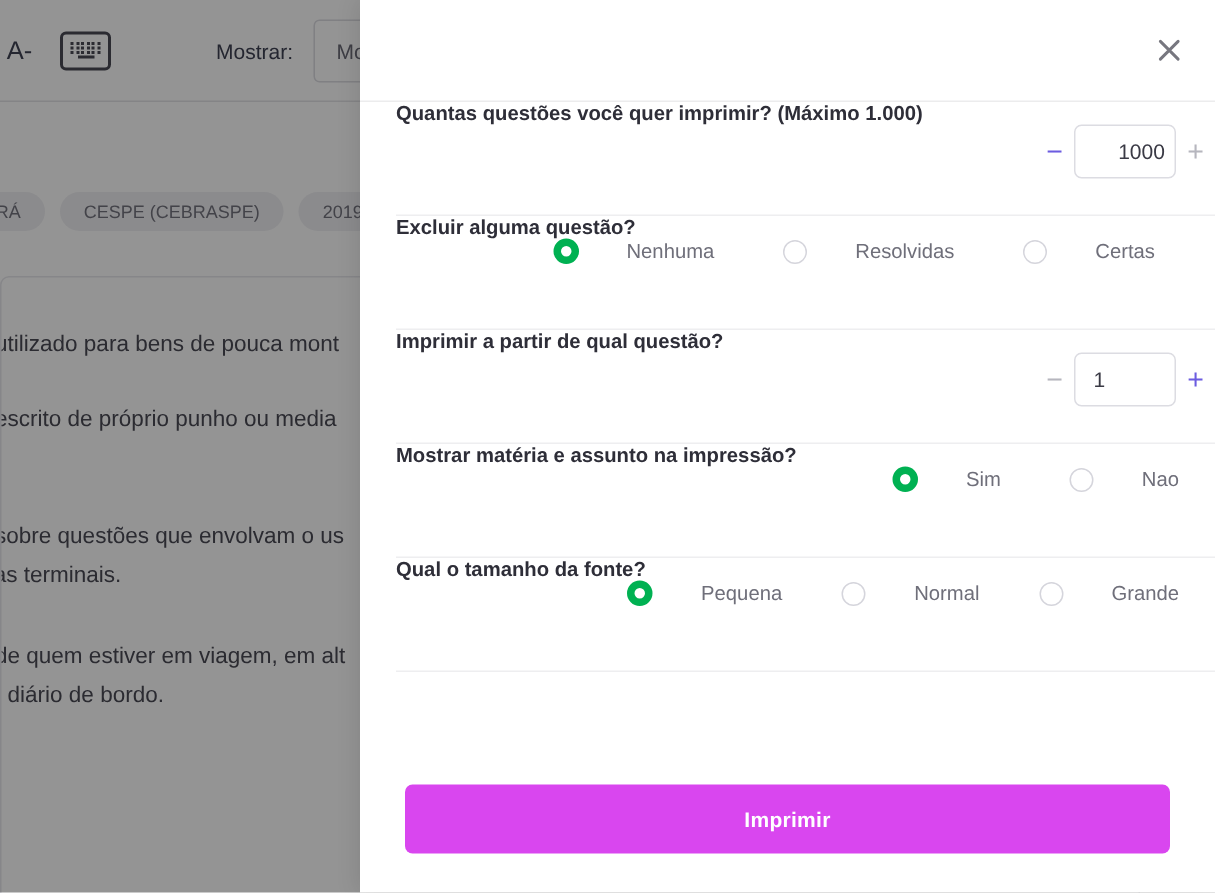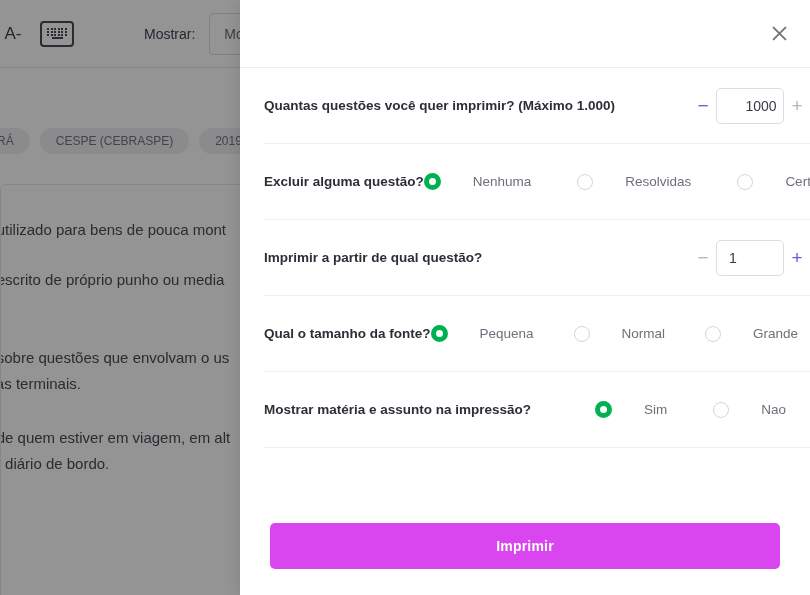--- a/index.html
+++ b/index.html
@@ -87,22 +87,23 @@
     position:absolute; right:14px; top:50%; transform:translateY(-50%);
     width:34px; height:34px; display:flex; align-items:center;
     justify-content:center; cursor:pointer;
   }
   .modal-close svg { display:block; }
 
   .modal-body { flex:1 1 auto; overflow:hidden; padding:0 0 0 0; }
 
   .row {
     height:76px; margin-left:24px; margin-right:0;
-    display:flex; align-items:center;
+    display:flex; align-items:flex-start;
     border-bottom:1px solid #eeeef0;
+    flex-direction:column;
   }
   .row-label {
     font-size:13.5px; font-weight:bold; color:#2e2e38;
     white-space:nowrap;
   }
   .row-control { margin-left:auto; display:flex; align-items:center; }
 
   
   .stepper { display:flex; align-items:center; }
   .step-btn {
@@ -260,53 +261,53 @@
       <div class="row-control">
         <div class="stepper">
           <div class="step-btn muted">−</div>
           <input class="step-input left" type="text" value="1" style="">
           <div class="step-btn active">+</div>
         </div>
       </div>
     </div>
 
     <div class="row">
+      <div class="row-label">Mostrar matéria e assunto na impressão?</div>
+      <div class="row-control">
+        <div class="radios">
+          <div class="radio-opt" style="margin-right:46px;">
+            <span class="radio-dot sel"></span>
+            <span class="radio-label">Sim</span>
+          </div>
+          <div class="radio-opt" style="margin-right:24px;">
+            <span class="radio-dot"></span>
+            <span class="radio-label">Nao</span>
+          </div>
+        </div>
+      </div>
+    </div>
+
+    <div class="row">
       <div class="row-label">Qual o tamanho da fonte?</div>
       <div class="row-control">
         <div class="radios">
           <div class="radio-opt" style="margin-right:40px;">
             <span class="radio-dot sel"></span>
             <span class="radio-label">Pequena</span>
           </div>
           <div class="radio-opt" style="margin-right:40px;">
             <span class="radio-dot"></span>
             <span class="radio-label">Normal</span>
           </div>
           <div class="radio-opt" style="margin-right:24px;">
             <span class="radio-dot"></span>
             <span class="radio-label">Grande</span>
           </div>
         </div>
       </div>
     </div>
 
-    <div class="row">
-      <div class="row-label">Mostrar matéria e assunto na impressão?</div>
-      <div class="row-control">
-        <div class="radios">
-          <div class="radio-opt" style="margin-right:46px;">
-            <span class="radio-dot sel"></span>
-            <span class="radio-label">Sim</span>
-          </div>
-          <div class="radio-opt" style="margin-right:24px;">
-            <span class="radio-dot"></span>
-            <span class="radio-label">Nao</span>
-          </div>
-        </div>
-      </div>
-    </div>
-
   </div>
 
   <div class="modal-footer">
     <button class="print-btn">Imprimir</button>
   </div>
 </div>
 
 </body></html>

